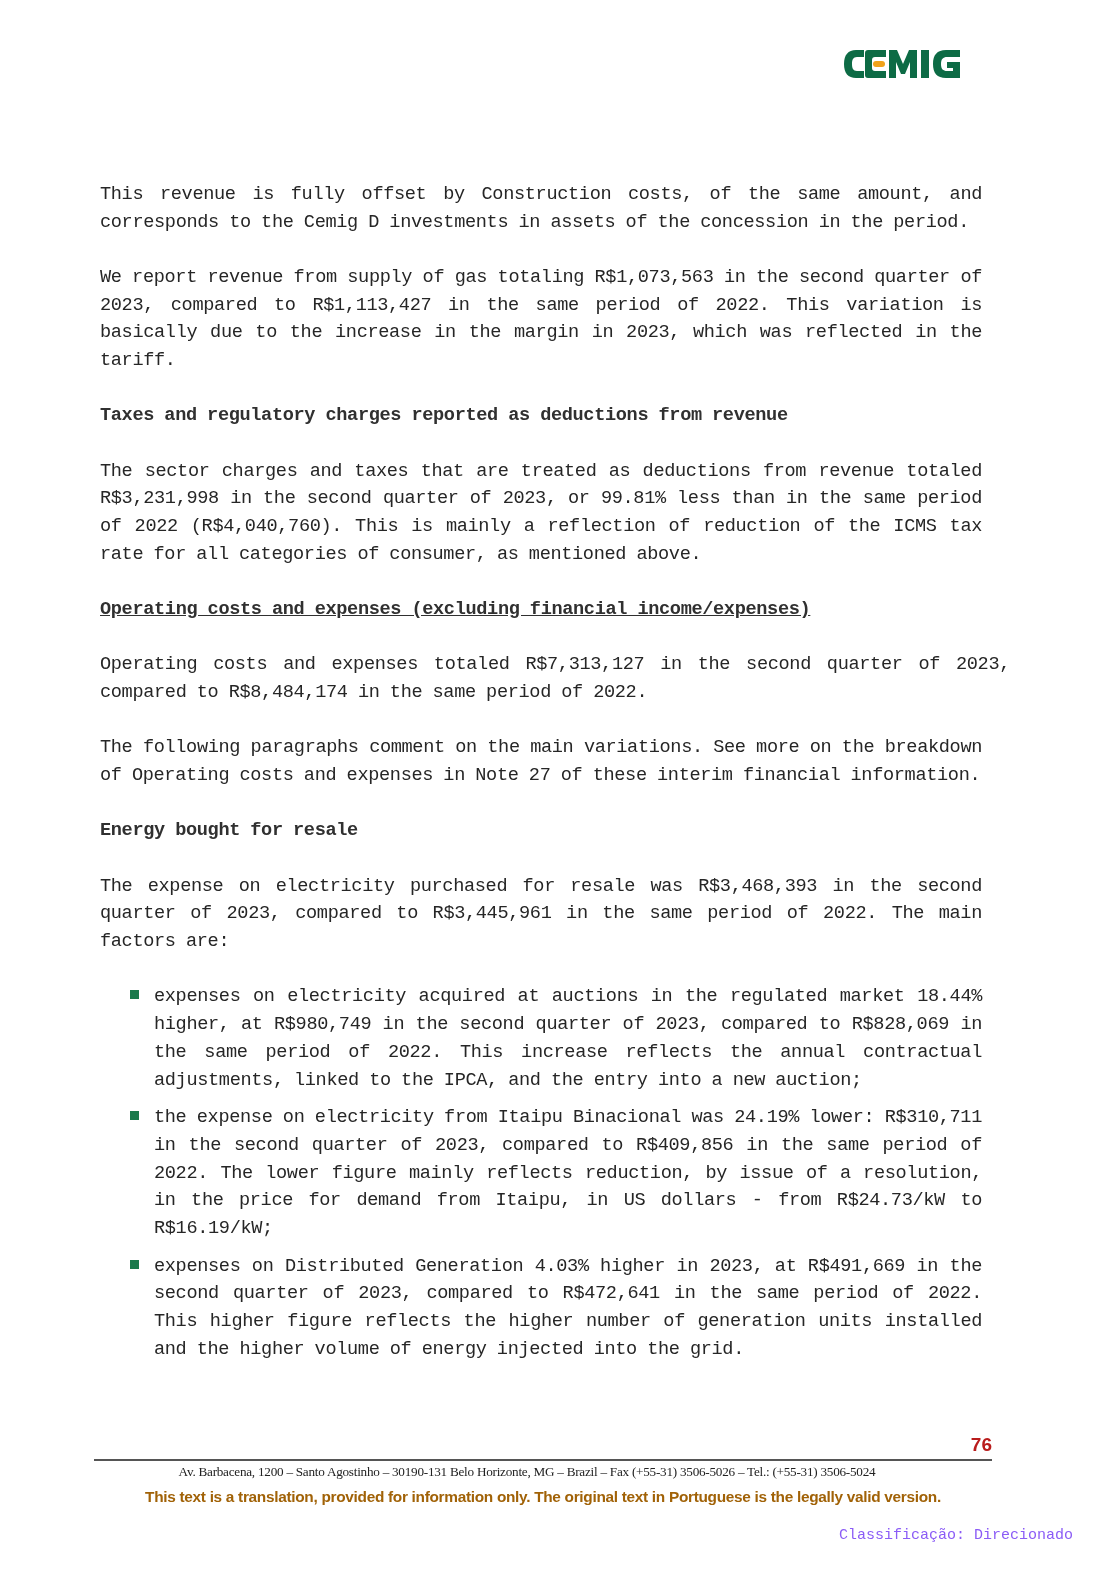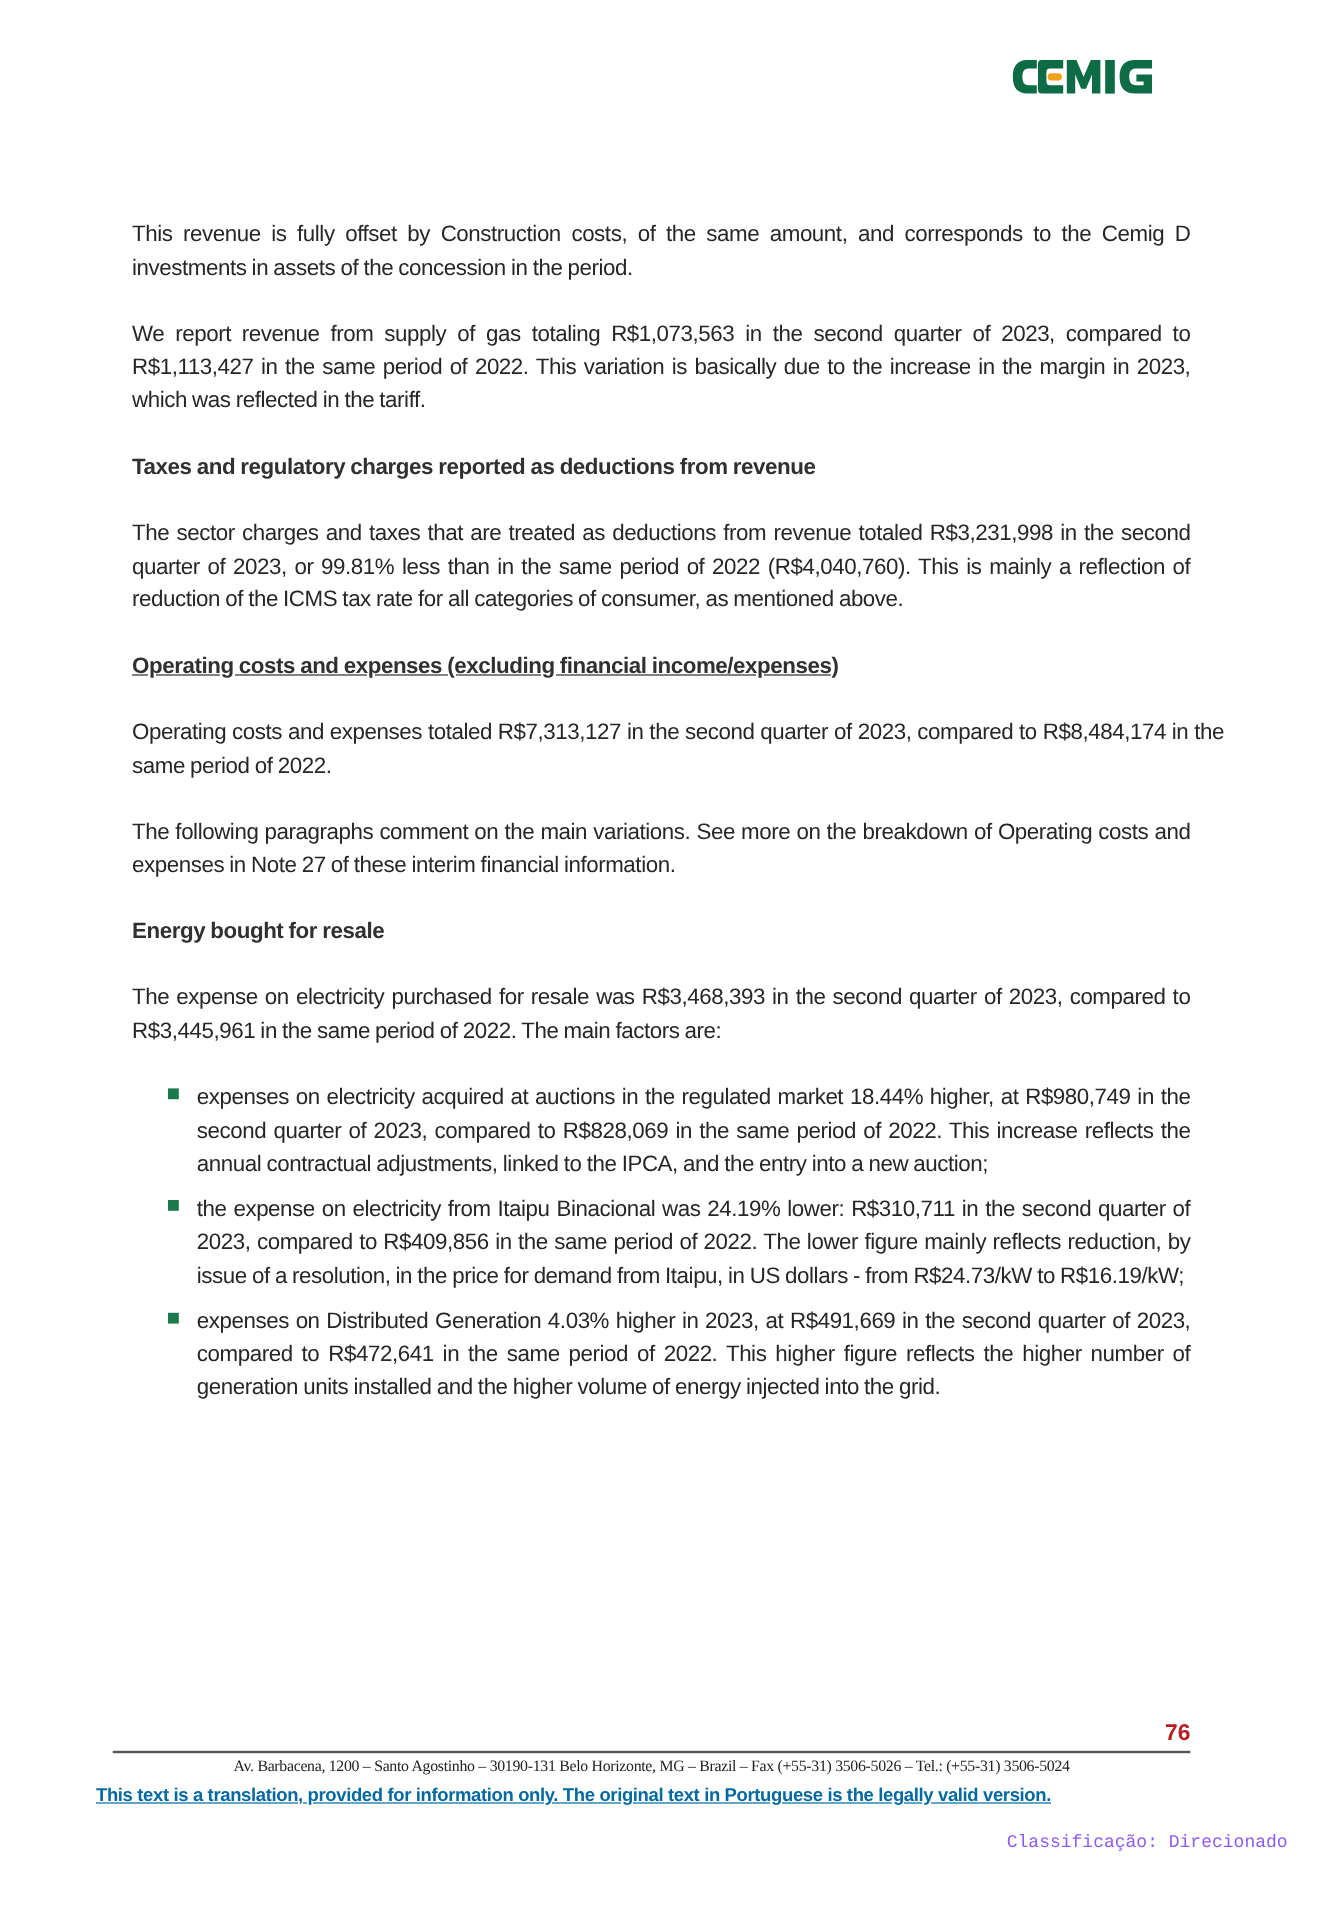--- a/index.html
+++ b/index.html
@@ -13,24 +13,24 @@
     }
     .logo {
       position: absolute;
       left: 842px;
       top: 44px;
       width: 150px;
       height: 40px;
     }
     .content {
       position: absolute;
-      left: 110px;
+      left: 100px;
       top: 181px;
       width: 882px;
-      font-family: Liberation Sans, sans-serif;
+      font-family: Liberation Mono, monospace;
       font-size: 18.6px;
       line-height: 27.7px;
       letter-spacing: -0.35px;
       word-spacing: -0.5px;
     }
     .content p {
       margin: 0 0 27.6px 0;
       text-align: justify;
     }
     .content h3 {
@@ -73,41 +73,40 @@
     .footer-rule {
       position: absolute;
       left: 94px;
       top: 1459px;
       width: 898px;
       height: 2px;
       background: #555555;
     }
     .footer-address {
       position: absolute;
-      left: 94px;
+      left: 78px;
       top: 1464px;
       width: 898px;
       text-align: center;
       font-family: "Liberation Serif", serif;
       font-size: 13.2px;
       letter-spacing: -0.25px;
       color: #222222;
     }
     .footer-disclaimer {
       position: absolute;
       left: 80px;
       top: 1488px;
       width: 926px;
-      text-align: left;
+      text-align: center;
       font-family: "Liberation Sans", sans-serif;
       font-weight: bold;
       font-size: 15.4px;
       letter-spacing: -0.3px;
-      color: #0369a1;
-      text-decoration: underline;
+      color: #a16207;
     }
     .classification {
       position: absolute;
       right: 45px;
       top: 1527px;
       font-family: Liberation Mono, monospace;
       font-size: 15px;
       color: #8b5cf6;
     }
   </style>

